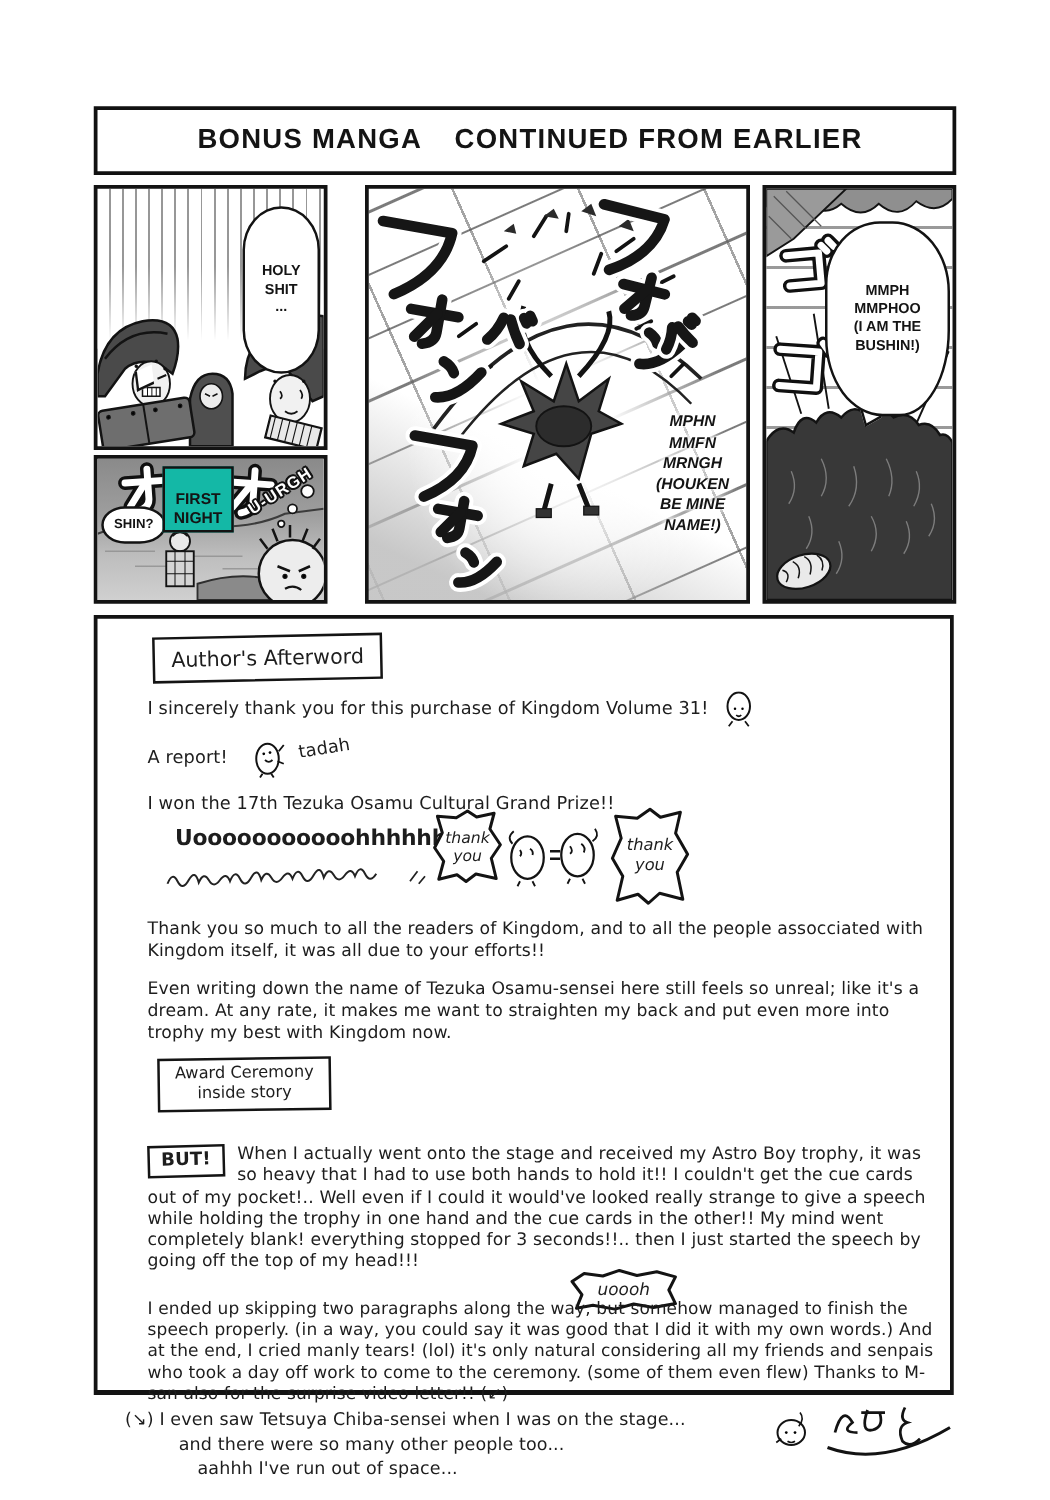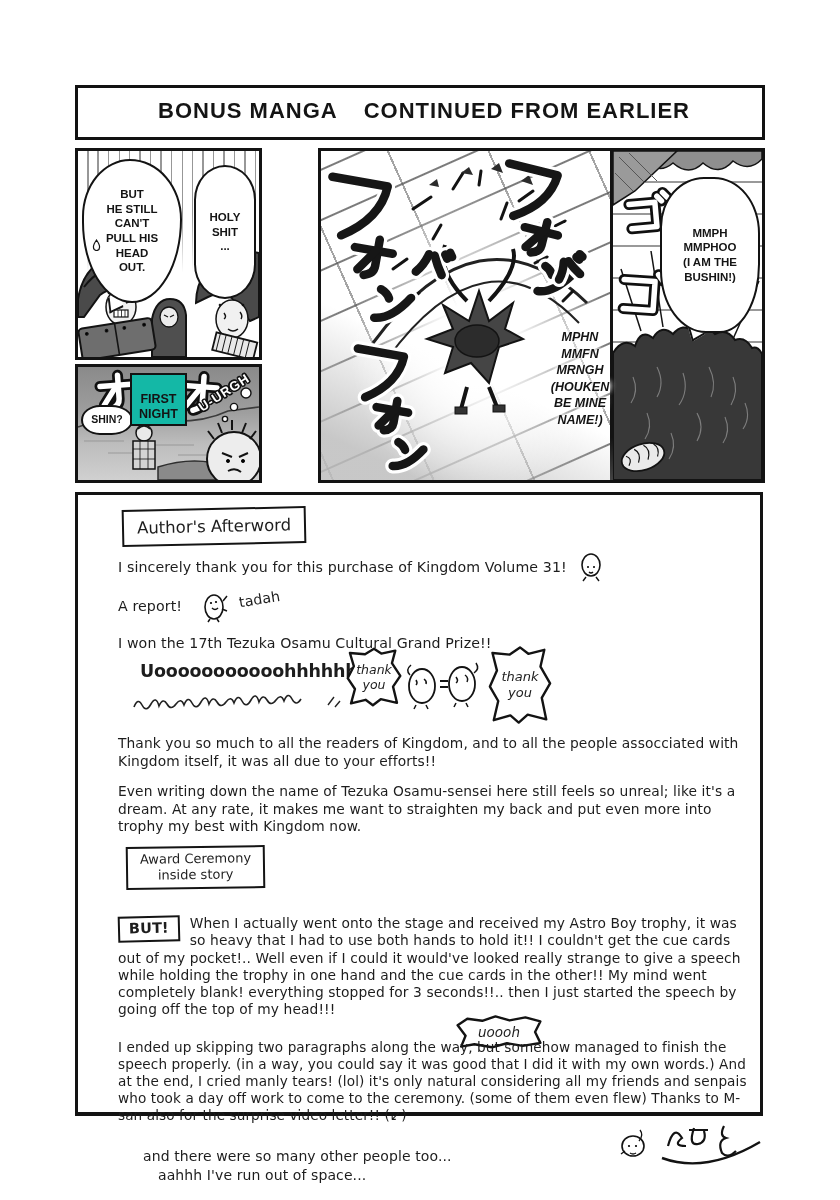--- a/index.html
+++ b/index.html
@@ -104,31 +104,20 @@
   </svg>
 
   <div class="header-box comic">
     <span>BONUS MANGA</span>
     <span>CONTINUED FROM EARLIER</span>
   </div>
 
   <div class="panel" style="left:75px;top:148px;width:187px;height:212px;">
     <div class="speed"></div>
     <div class="speedfade"></div>
-    <div class="bubble comic" style="left:4px;top:8px;width:96px;height:140px;font-size:11.5px;border-radius:48% 52% 50% 50% / 40% 42% 58% 56%;">
-      <span>BUT
-HE STILL
-CAN'T
-PULL HIS
-HEAD
-OUT.</span>
-      <svg width="9" height="12" viewBox="0 0 9 12" style="position:absolute;left:8px;bottom:50px;">
-        <path d="M4.5 1 Q8 6 7.5 8.5 A3 3 0 1 1 1.5 8.5 Q1 6 4.5 1 Z" fill="none" stroke="#131313" stroke-width="1.2"></path>
-      </svg>
-    </div>
     <div class="tail" style="left:30px;top:144px;transform:rotate(-25deg) skewX(-18deg);"></div>
     <div class="bubble comic" style="right:3px;top:14px;width:58px;height:130px;font-size:11.5px;border-radius:50%/26%;">
       <span>HOLY
 SHIT
 ...</span>
     </div>
     <svg class="psvg" style="top:auto;bottom:0;height:112px;" viewBox="0 0 181 112">
       <g stroke="#131313">
         <path d="M0 54 Q6 18 36 12 Q60 8 64 26 Q66 38 60 54 L52 48 Q34 40 22 50 L6 72 L0 72 Z" fill="#4a4a4a" stroke-width="2"></path>
         <path d="M6 42 Q26 16 56 22" fill="none" stroke-width="2"></path>
@@ -199,21 +188,21 @@
     <div class="caption-box comic" style="left:52px;top:6px;padding:3px 7px;font-size:12.5px;line-height:1.15;">
       <span>FIRST
 NIGHT</span>
     </div>
     <div class="bubble comic" style="left:3px;top:38px;width:48px;height:26px;font-size:10.5px;border-radius:40% 45% 45% 40%/55%;border-width:2px;">
       <span>SHIN?</span>
     </div>
     <div class="groan comic">U-URGH</div>
   </div>
 
-  <div class="panel" style="left:292px;top:148px;width:308px;height:335px;margin-left:26px;">
+  <div class="panel" style="left:292px;top:148px;width:308px;height:335px;">
     <div class="bricks"></div>
     <div class="brickfade"></div>
     <svg class="psvg" viewBox="0 0 302 329">
       <g fill="none" stroke="#222">
         <path d="M52 192 Q158 48 266 152" stroke-width="3"></path>
         <path d="M66 208 Q164 74 258 172" stroke-width="2"></path>
       </g>
       <g stroke="#131313" stroke-width="3" stroke-linecap="round">
         <path d="M92 58 l18 -12"></path>
           <path d="M132 38 l10 -16"></path>
@@ -384,20 +373,21 @@
     <div class="spiky hand" style="left:377px;top:520px;width:88px;height:34px;font-size:13.5px;">
       <svg>
           <use href="#rect-spiky"></use>
         </svg>
       <div class="txt">uoooh</div>
     </div>
 
     <div class="hline hand" style="left:40px;top:544px;width:632px;line-height:17px;font-size:13.6px;">I ended up skipping two paragraphs along the way, but somehow managed to finish the speech properly. (in a way, you could say it was good that I did it with my own words.) And at the end, I cried manly tears! (lol) it's only natural considering all my friends and senpais who took a day off work to come to the ceremony. (some of them even flew) Thanks to M-san also for the surprise video letter!!  (↙)</div>
   </div>
 
+  <div class="hline hand" style="left:100px;top:1128px;font-size:14px;">(↘) I even saw Tetsuya Chiba-sensei when I was on the stage...</div>
   <div class="hline hand" style="left:143px;top:1148px;font-size:14px;">and there were so many other people too...</div>
   <div class="hline hand" style="left:158px;top:1167px;font-size:14px;">aahhh I've run out of space...</div>
 
   <svg class="abs" style="left:616px;top:1116px;" width="148" height="52" viewBox="0 0 148 52">
     <g>
       <ellipse cx="17" cy="30" rx="11" ry="10" fill="#fff" stroke="#131313" stroke-width="1.6"></ellipse>
       <circle cx="13" cy="30" r="1.1"></circle>
         <circle cx="20" cy="30" r="1.1"></circle>
       <path d="M9 35 l-4 3 M23 25 q5 -6 1 -11 M14 37 q3 2 6 0" fill="none" stroke="#131313" stroke-width="1.3"></path>
     </g>

